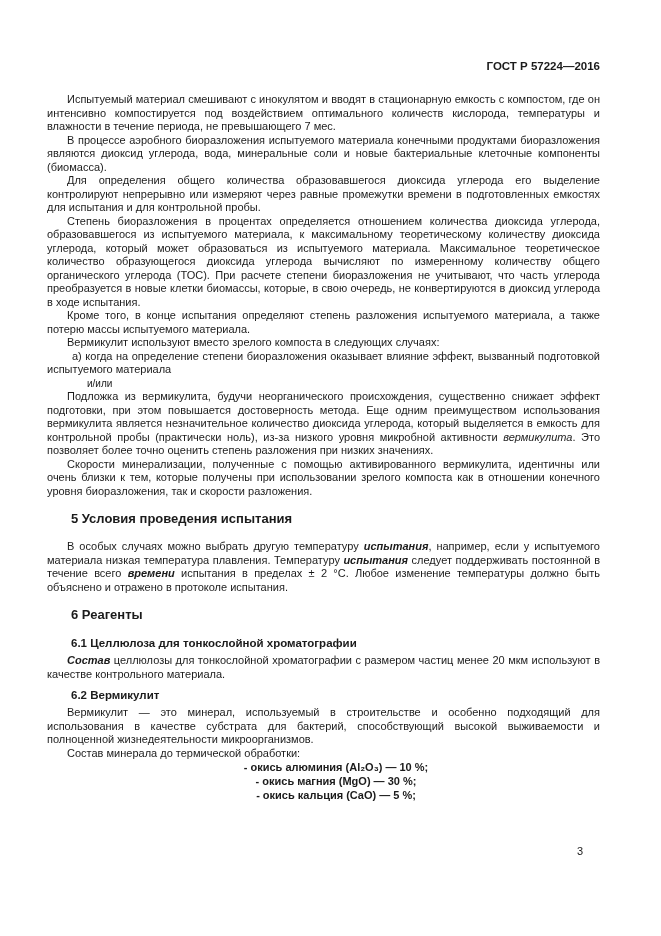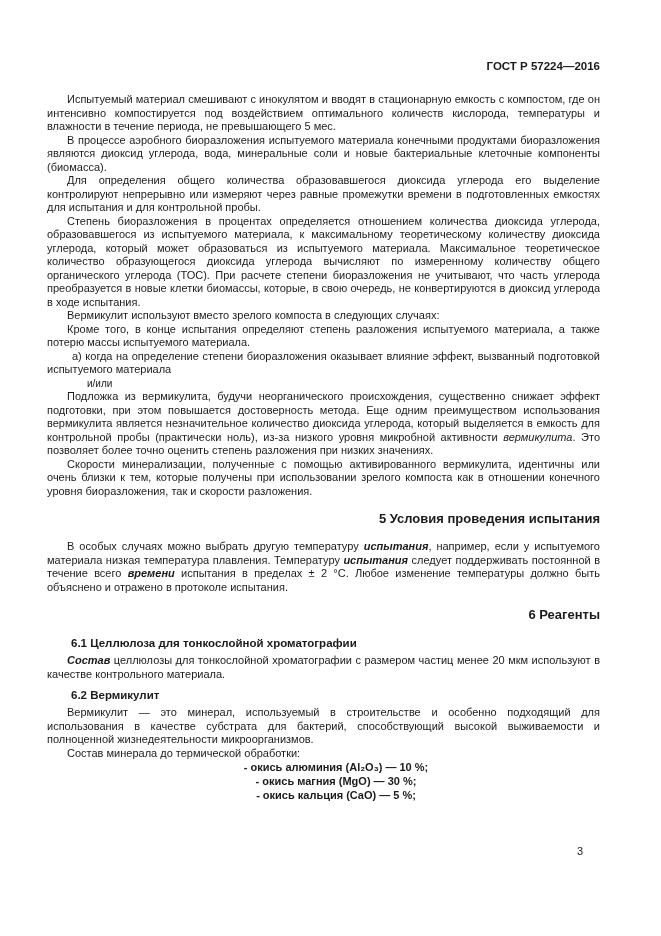--- a/index.html
+++ b/index.html
@@ -48,21 +48,20 @@
     font-size: 10px;
     line-height: 13.5px;
     text-align: justify;
     text-indent: 40px;
   }
   h2.sec-h {
     font-size: 13px;
     line-height: 16px;
     font-weight: bold;
     margin: 13px 0 13px 24px;
-    text-align: right;
   }
   h3.sub-h {
     font-size: 11.5px;
     line-height: 14px;
     font-weight: bold;
     margin: 7px 0 4px 24px;
   }
   .bi { font-weight: bold; font-style: italic; }
   .it { font-style: italic; }
   p.list-p {
@@ -83,26 +82,26 @@
 </head>
 <body>
 
 <div class="page">
   <div class="content">
 
     <div class="doc-header">
       <span>ГОСТ Р 57224—2016</span>
     </div>
 
-    <p class="body-p">Испытуемый материал смешивают с инокулятом и вводят в стационарную емкость с компостом, где он интенсивно компостируется под воздействием оптимального количеств кислорода, температуры и влажности в течение периода, не превышающего 5 мес.</p>
+    <p class="body-p">Испытуемый материал смешивают с инокулятом и вводят в стационарную емкость с компостом, где он интенсивно компостируется под воздействием оптимального количеств кислорода, температуры и влажности в течение периода, не превышающего 7 мес.</p>
     <p class="body-p">В процессе аэробного биоразложения испытуемого материала конечными продуктами биоразложения являются диоксид углерода, вода, минеральные соли и новые бактериальные клеточные компоненты (биомасса).</p>
     <p class="body-p">Для определения общего количества образовавшегося диоксида углерода его выделение контролируют непрерывно или измеряют через равные промежутки времени в подготовленных емкостях для испытания и для контрольной пробы.</p>
     <p class="body-p">Степень биоразложения в процентах определяется отношением количества диоксида углерода, образовавшегося из испытуемого материала, к максимальному теоретическому количеству диоксида углерода, который может образоваться из испытуемого материала. Максимальное теоретическое количество образующегося диоксида углерода вычисляют по измеренному количеству общего органического углерода (ТОС). При расчете степени биоразложения не учитывают, что часть углерода преобразуется в новые клетки биомассы, которые, в свою очередь, не конвертируются в диоксид углерода в ходе испытания.</p>
+    <p class="body-p">Кроме того, в конце испытания определяют степень разложения испытуемого материала, а также потерю массы испытуемого материала.</p>
     <p class="body-p">Вермикулит используют вместо зрелого компоста в следующих случаях:</p>
-    <p class="body-p">Кроме того, в конце испытания определяют степень разложения испытуемого материала, а также потерю массы испытуемого материала.</p>
     <p class="item-p">a) когда на определение степени биоразложения оказывает влияние эффект, вызванный подготовкой испытуемого материала</p>
     <p class="inline-p">и/или</p>
     <p class="body-p"><span>Подложка из вермикулита, будучи неорганического происхождения, существенно снижает эффект подготовки, при этом повышается достоверность метода. Еще одним преимуществом использования вермикулита является незначительное количество диоксида углерода, который выделяется в емкость для контрольной пробы (практически ноль), из-за низкого уровня микробной активности </span><span class="it">вермикулита</span><span>. Это позволяет более точно оценить степень разложения при низких значениях.</span></p>
     <p class="body-p">Скорости минерализации, полученные с помощью активированного вермикулита, идентичны или очень близки к тем, которые получены при использовании зрелого компоста как в отношении конечного уровня биоразложения, так и скорости разложения.</p>
 
     <h2 class="sec-h">5  Условия проведения испытания</h2>
 
     <p class="body-p"><span>В особых случаях можно выбрать другую температуру </span><span class="bi">испытания</span><span>, например, если у испытуемого материала низкая температура плавления. Температуру </span><span class="bi">испытания</span><span> следует поддерживать постоянной в течение всего </span><span class="bi">времени</span><span> испытания в пределах ± 2 °С. Любое изменение температуры должно быть объяснено и отражено в протоколе испытания.</span></p>
 
     <h2 class="sec-h">6 Реагенты</h2>

